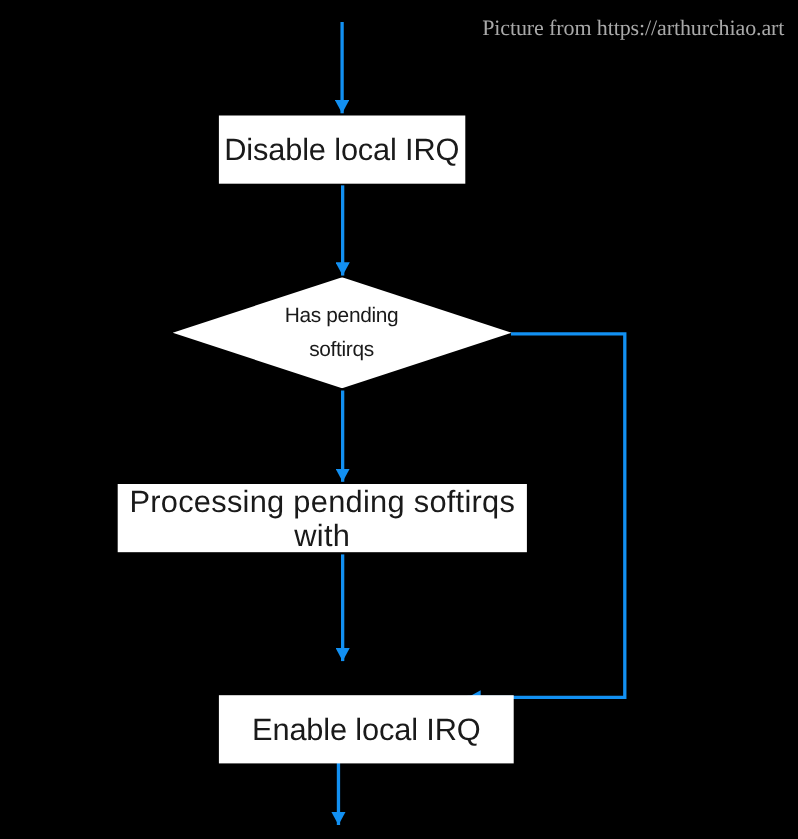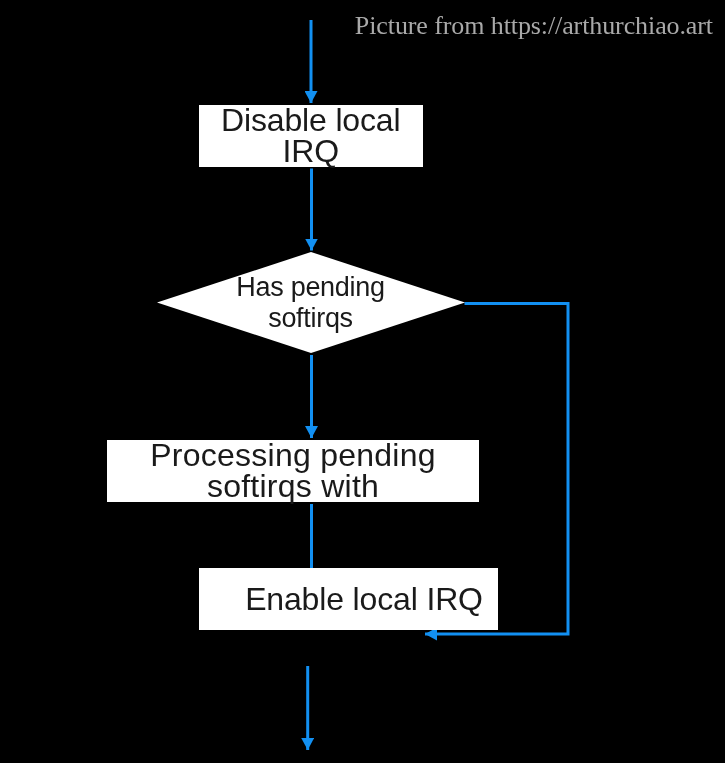--- a/index.html
+++ b/index.html
@@ -13,21 +13,21 @@
     height: 763px;
     background: var(--color-background, #000);
     overflow: hidden;
     font-family: "Liberation Sans", sans-serif;
   }
   #caption {
     position: absolute;
     top: 10px;
     right: 12px;
     font-family: "Liberation Serif", serif;
-    font-size: 26px;
+    font-size: 20px;
     line-height: 32px;
     color: var(--color-caption, #a9a9a9);
     letter-spacing: -0.1px;
     white-space: nowrap;
   }
   #edges-svg {
     position: absolute;
     left: 0;
     top: 0;
     width: 725px;
@@ -43,45 +43,44 @@
     stroke: none;
   }
   .node {
     position: absolute;
     display: flex;
     align-items: center;
     justify-content: center;
     text-align: center;
     background: var(--color-node-fill, #fff);
     color: var(--color-node-text, #1a1a1a);
-    font-size: 32px;
+    font-size: 28px;
     line-height: 31px;
     letter-spacing: -0.15px;
   }
   #node-disable-irq {
     left: 199px;
     top: 104.5px;
     width: 223.5px;
     height: 62.5px;
   }
   #node-process-softirqs .wide-line {
     letter-spacing: 0.25px;
   }
   #node-process-softirqs {
     left: 107px;
     top: 439.5px;
     width: 372px;
     height: 62.5px;
   }
   #node-enable-irq {
     left: 199px;
-    top: 568px;
+    top: 632px;
     width: 268px;
     height: 62px;
-    padding-left: 31px;
   }
   #node-decision {
     position: absolute;
     left: 156.5px;
     top: 252px;
     width: 308px;
     height: 101px;
     background: transparent;
   }
   #node-decision svg {
@@ -99,21 +98,21 @@
     left: 0;
     top: 0;
     width: 100%;
     height: 100%;
     display: flex;
     flex-direction: column;
     align-items: center;
     justify-content: center;
     text-align: center;
     color: var(--color-node-text, #1a1a1a);
-    font-size: 27px;
+    font-size: 19px;
     line-height: 31px;
     letter-spacing: -0.3px;
   }
 </style>
 </head>
 <body>
 
 <div id="stage">
 
   <div id="caption">Picture from https://arthurchiao.art</div>

